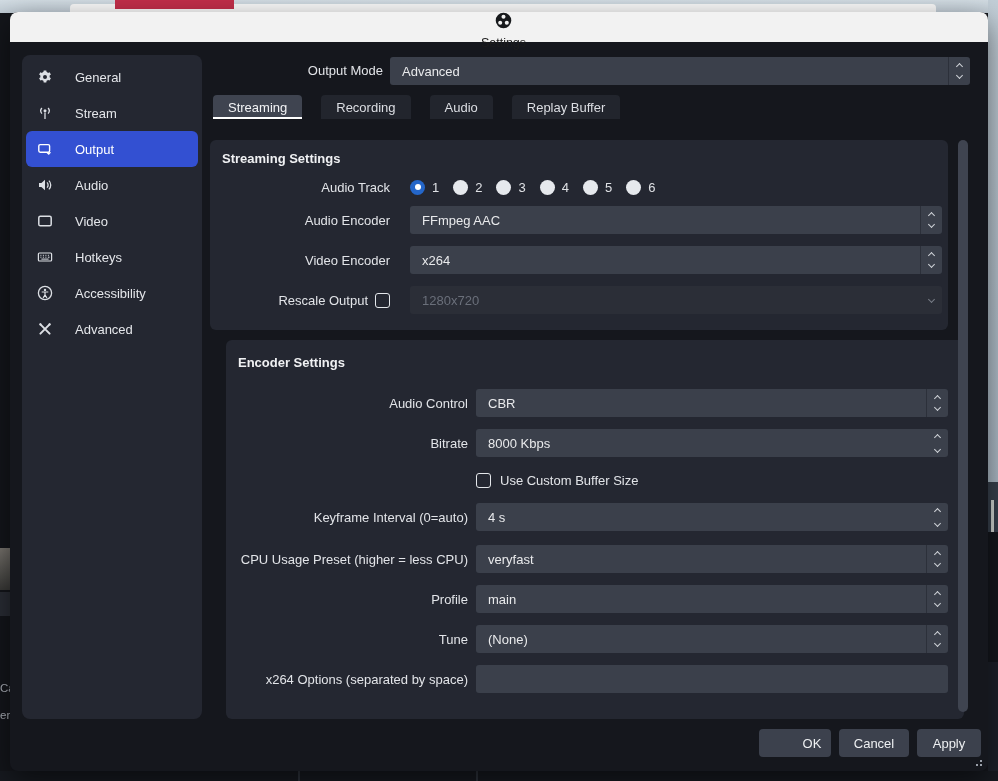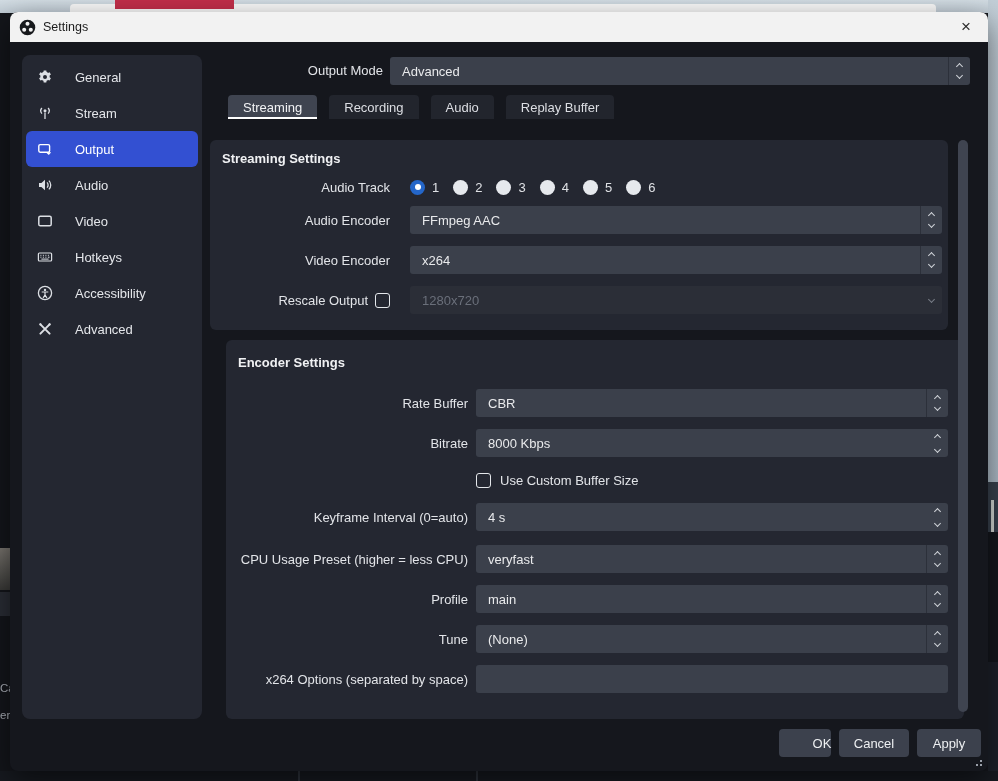--- a/index.html
+++ b/index.html
@@ -21,21 +21,21 @@
   .bk-left-block{left:0;top:592px;width:10px;height:24px;background:#2a2d35;}
   .bk-frag{left:0;width:12px;overflow:hidden;color:#aeb2ba;font-size:11.5px;white-space:nowrap;}
   .bk-bottom{left:0;top:771px;width:998px;height:10px;background:#171a20;}
   .bk-vline1{left:298px;top:771px;width:2px;height:10px;background:#2e333c;}
   .bk-vline2{left:476px;top:771px;width:2px;height:10px;background:#2e333c;}
 
   
   .dialog{position:absolute;left:10px;top:12px;width:978px;height:759px;border-radius:8px;
           background:#15171d;box-shadow:0 10px 30px rgba(0,0,0,.55);z-index:5;overflow:hidden;}
   .titlebar{position:absolute;left:0;top:0;width:100%;height:30px;background:#f2f2f2;
-            display:flex;align-items:center;padding-left:9px;gap:7px;}
+            display:flex;align-items:center;padding-left:9px;gap:7px;flex-direction:column;}
   .titlebar .t{font-size:12.5px;color:#1c1c1c;}
   .close{margin-left:auto;width:44px;height:30px;display:flex;align-items:center;justify-content:center;
          color:#2d2d2d;font-size:17px;cursor:default;}
   .dlgbody{position:absolute;left:0;top:30px;width:978px;height:729px;}
 
   
   .sidebar{position:absolute;left:12px;top:13px;width:180px;height:664px;background:#242731;border-radius:8px;padding:4px;}
   .nav-item{height:36px;display:flex;align-items:center;gap:22px;padding-left:11px;border-radius:6px;
             color:#e4e6ea;font-size:13px;}
   .nav-item svg{flex:0 0 16px;}
@@ -50,21 +50,21 @@
             align-items:center;justify-content:center;gap:4px;border-left:1px solid #2c303a;}
   .dd.nosep .spin{border-left:none;gap:7px;}
   .dd.disabled{background:#2b2e37;color:#6a6f7a;}
   .dd.disabled .spin{border-left:none;}
   .chv{width:5px;height:5px;border-right:1.5px solid #cfd2d8;border-bottom:1.5px solid #cfd2d8;}
   .chv.up{transform:rotate(-135deg);margin-top:2px;}
   .chv.down{transform:rotate(45deg);margin-bottom:2px;}
   .dd.disabled .chv{border-color:#777c86;}
   .om-dd{position:absolute;left:380px;top:15px;width:580px;}
 
-  .tabs{position:absolute;left:203px;top:53px;display:flex;gap:12px;height:24px;margin-left:15px;}
+  .tabs{position:absolute;left:203px;top:53px;display:flex;gap:19px;height:24px;}
   .tab{padding:0 15px;display:flex;align-items:center;font-size:13px;color:#dcdee3;
        background:#22252d;border-radius:4px 4px 0 0;position:relative;}
   .tab.active{background:#3f4450;color:#f2f3f5;}
   .tab.active::after{content:"";position:absolute;left:0;right:0;bottom:0;height:2px;background:#ffffff;}
 
   
   .panel{position:absolute;left:200px;width:738px;background:#242731;border-radius:6px;}
   .panel1{top:98px;height:190px;}
   .panel2{top:298px;height:379px;margin-left:16px;}
   .phead{font-size:13px;font-weight:700;color:#f0f1f3;margin:0;padding:11px 0 0 12px;}
@@ -86,21 +86,21 @@
   .rescale-label{display:flex;align-items:center;justify-content:flex-end;gap:7px;}
   .cbrow{height:18px;margin-top:14px !important;display:flex;align-items:center;gap:9px;padding-left:250px;}
   .cbrow .cblabel{font-size:13px;color:#e2e4e8;}
   .txt{background:#3b404b;border-radius:3px;height:28px;}
   .gap14{margin-top:14px !important;}
 
   
   .footer{position:absolute;right:7px;top:687px;display:flex;gap:8px;}
   .btn{height:28px;border-radius:4px;background:#3c414d;color:#eef0f2;font-size:13px;
        display:flex;align-items:center;justify-content:center;border:none;}
-  .btn-ok{width:52px;padding-left:40px;}.btn-cancel{width:70px;}.btn-apply{width:64px;}
+  .btn-ok{width:72px;padding-left:40px;}.btn-cancel{width:70px;}.btn-apply{width:64px;}
   .scrollthumb{position:absolute;left:948px;top:98px;width:10px;height:572px;background:#3f4450;border-radius:5px;}
   .grip{position:absolute;right:6px;bottom:5px;width:2px;height:2px;background:#9aa0aa;
         box-shadow:-4px 0 0 #9aa0aa,0 -4px 0 #9aa0aa;}
   svg{display:block;}
 </style>
 </head>
 <body>
 
 <div class="stage">
 
@@ -297,21 +297,21 @@
                 <i class="chv down"></i>
               </span>
           </div>
         </div>
       </section>
 
       <section class="panel panel2 p2">
         <h3 class="phead" style="padding-top:15px;">Encoder Settings</h3>
 
         <div class="row" style="margin-top:19px;">
-          <span class="rlabel">Rate Buffer</span>
+          <span class="rlabel">Audio Control</span>
           <div class="dd rctrl">
             <span>CBR</span>
             <span class="spin">
                 <i class="chv up"></i>
                 <i class="chv down"></i>
               </span>
           </div>
         </div>
 
         <div class="row">

